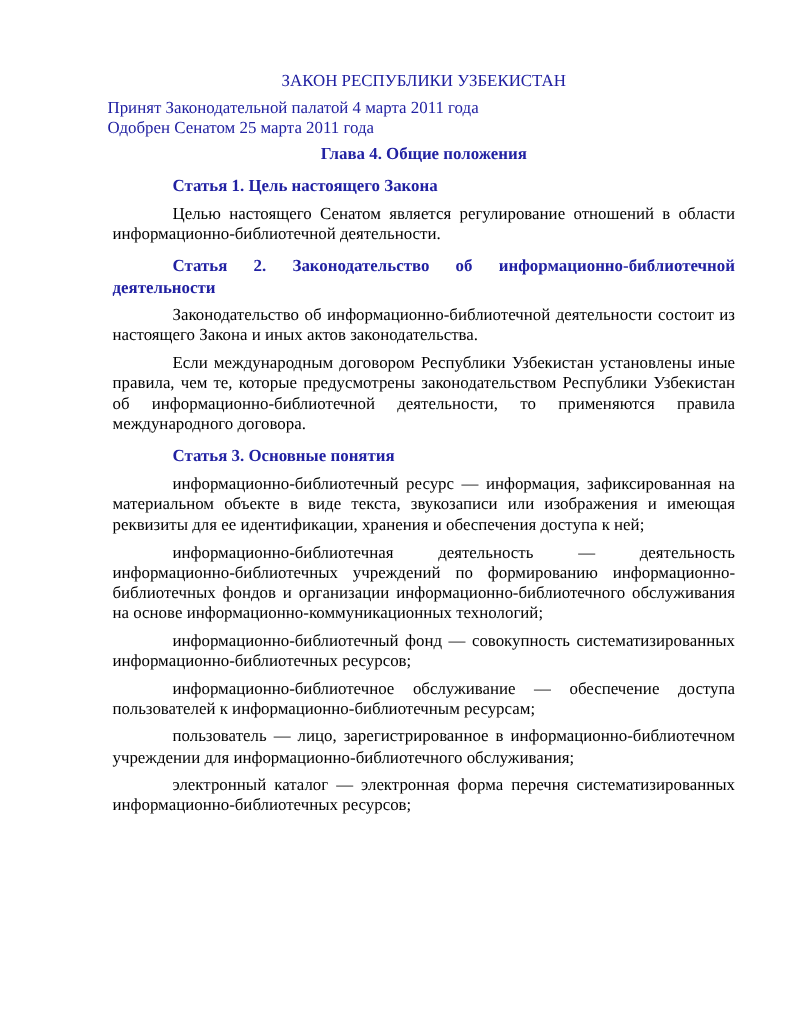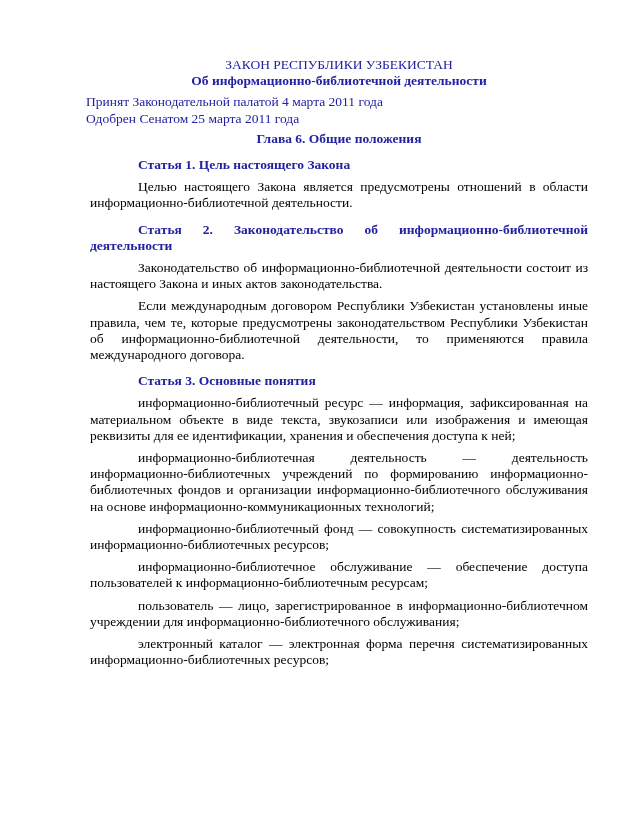--- a/index.html
+++ b/index.html
@@ -47,31 +47,30 @@
     text-align:justify;text-indent:48px;
   }
   .def b{font-weight:normal;}
 </style>
 </head>
 <body>
 
 <div class="page">
 
   <div class="title">ЗАКОН РЕСПУБЛИКИ УЗБЕКИСТАН</div>
-  <div class="subtitle">Об информационно-библиотечной деятельности</div>
 
   <div class="adoption">
     <div>Принят Законодательной палатой 4 марта 2011 года</div>
     <div>Одобрен Сенатом 25 марта 2011 года</div>
   </div>
 
-  <div class="chapter">Глава 6. Общие положения</div>
+  <div class="chapter">Глава 4. Общие положения</div>
 
   <p class="art-heading">Статья 1. Цель настоящего Закона</p>
-  <p class="body-p">Целью настоящего Закона является предусмотрены отношений в области информационно-библиотечной деятельности.</p>
+  <p class="body-p">Целью настоящего Сенатом является регулирование отношений в области информационно-библиотечной деятельности.</p>
 
   <p class="art-heading">Статья 2. Законодательство об информационно-библиотечной деятельности</p>
   <p class="body-p">Законодательство об информационно-библиотечной деятельности состоит из настоящего Закона и иных актов законодательства.</p>
   <p class="body-p">Если международным договором Республики Узбекистан установлены иные правила, чем те, которые предусмотрены законодательством Республики Узбекистан об информационно-библиотечной деятельности, то применяются правила международного договора.</p>
 
   <p class="art-heading">Статья 3. Основные понятия</p>
 
   <p class="body-p def"><b>информационно-библиотечный ресурс</b> <span>— информация, зафиксированная на материальном объекте в виде текста, звукозаписи или изображения и имеющая реквизиты для ее идентификации, хранения и обеспечения доступа к ней;</span></p>
 
   <p class="body-p def"><b>информационно-библиотечная деятельность</b> <span>— деятельность информационно-библиотечных учреждений по формированию информационно-библиотечных фондов и организации информационно-библиотечного обслуживания на основе информационно-коммуникационных технологий;</span></p>

